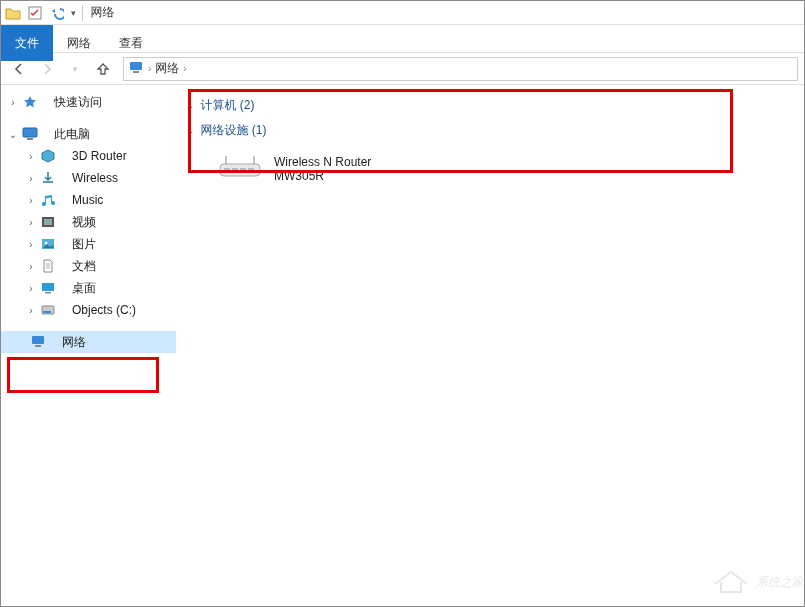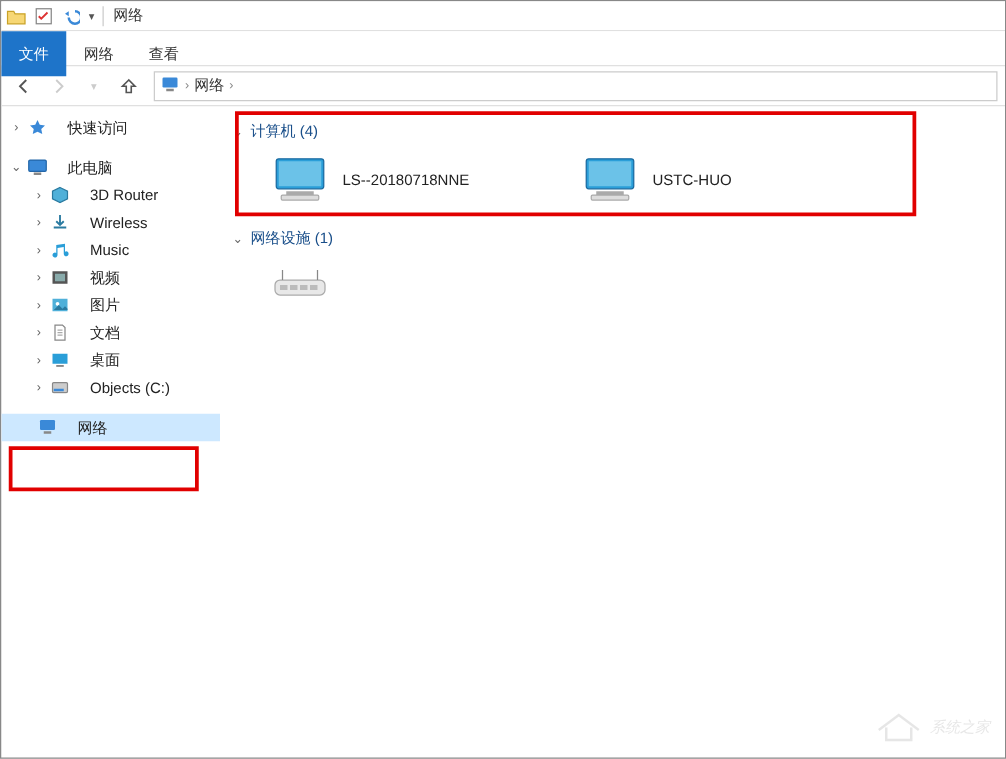--- a/index.html
+++ b/index.html
@@ -50,21 +50,21 @@
 .device-label .line2 { display: block; }
 
 
 .highlight1 { position: absolute; border: 3px solid #e10000; left: 187px; top: 88px; width: 545px; height: 84px; pointer-events: none; }
 .highlight2 { position: absolute; border: 3px solid #e10000; left: 6px; top: 356px; width: 152px; height: 36px; pointer-events: none; }
 
 
 svg { display: block; }
 
 
-.watermark { position: absolute; right: 12px; bottom: 10px; opacity: 0.2; font-size: 18px; color: #888; pointer-events: none; font-style: italic;}
+.watermark { position: absolute; right: 0; bottom: 10px; opacity: 0.2; font-size: 18px; color: #888; pointer-events: none; font-style: italic;}
 </style>
 </head>
 <body>
 
 <div class="titlebar">
   <div class="qat">
     <span class="qat-icon">
       <svg width="16" height="14" viewBox="0 0 16 14">
           <path d="M1 3h5l1 2h8v8H1z" fill="#f7d774" stroke="#c9a227"></path>
         </svg>
@@ -235,64 +235,44 @@
             <rect x="5" y="10" width="6" height="2" fill="#888"></rect>
           </svg>
       </span>
       <span class="tree-label">网络</span>
     </div>
   </div>
 
   <div class="content">
     <div class="group-header">
       <span class="chev">⌄</span>
-      <span>计算机 (4)</span>
-    </div>
-    <div class="group-items">
-      <div class="device">
-        <span class="device-icon">
-          <svg width="46" height="38" viewBox="0 0 46 38">
-              <rect x="4" y="2" width="38" height="24" rx="2" fill="#2a9ed8" stroke="#1a6aa0"></rect>
-              <rect x="6" y="4" width="34" height="20" fill="#6bc2e8"></rect>
-              <rect x="12" y="28" width="22" height="3" fill="#aaa"></rect>
-              <rect x="8" y="31" width="30" height="4" rx="1" fill="#ddd" stroke="#aaa"></rect>
-            </svg>
-        </span>
-        <span class="device-label">LS--20180718NNE</span>
-      </div>
-      <div class="device">
-        <span class="device-icon">
-          <svg width="46" height="38" viewBox="0 0 46 38">
-              <rect x="4" y="2" width="38" height="24" rx="2" fill="#2a9ed8" stroke="#1a6aa0"></rect>
-              <rect x="6" y="4" width="34" height="20" fill="#6bc2e8"></rect>
-              <rect x="12" y="28" width="22" height="3" fill="#aaa"></rect>
-              <rect x="8" y="31" width="30" height="4" rx="1" fill="#ddd" stroke="#aaa"></rect>
-            </svg>
-        </span>
-        <span class="device-label">USTC-HUO</span>
-      </div>
+      <span>计算机 (2)</span>
     </div>
 
     <div class="group-header">
       <span class="chev">⌄</span>
       <span>网络设施 (1)</span>
     </div>
     <div class="group-items">
       <div class="device">
         <span class="device-icon">
           <svg width="48" height="30" viewBox="0 0 48 30">
               <rect x="4" y="10" width="40" height="12" rx="4" fill="#e8e8e8" stroke="#aaa"></rect>
               <rect x="8" y="14" width="6" height="4" fill="#bbb"></rect>
               <rect x="16" y="14" width="6" height="4" fill="#bbb"></rect>
               <rect x="24" y="14" width="6" height="4" fill="#bbb"></rect>
               <rect x="32" y="14" width="6" height="4" fill="#bbb"></rect>
               <line x1="10" y1="10" x2="10" y2="2" stroke="#888"></line>
               <line x1="38" y1="10" x2="38" y2="2" stroke="#888"></line>
             </svg>
         </span>
+        <span class="device-label">
+          <span>Wireless N Router</span>
+          <span class="line2">MW305R</span>
+        </span>
       </div>
     </div>
   </div>
 </div>
 
 <div class="highlight1"></div>
 <div class="highlight2"></div>
 
 <div class="watermark">
   <svg width="40" height="30" viewBox="0 0 40 30" style="display:inline;vertical-align:middle">

